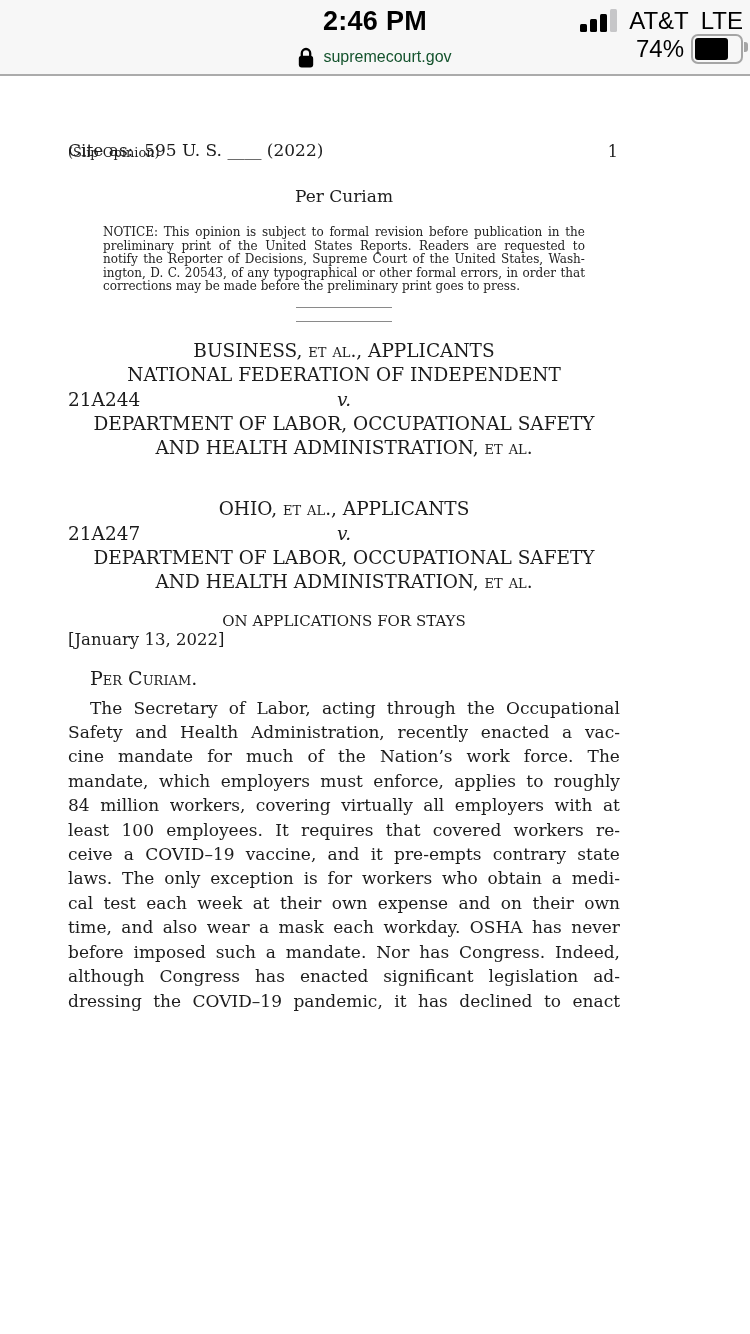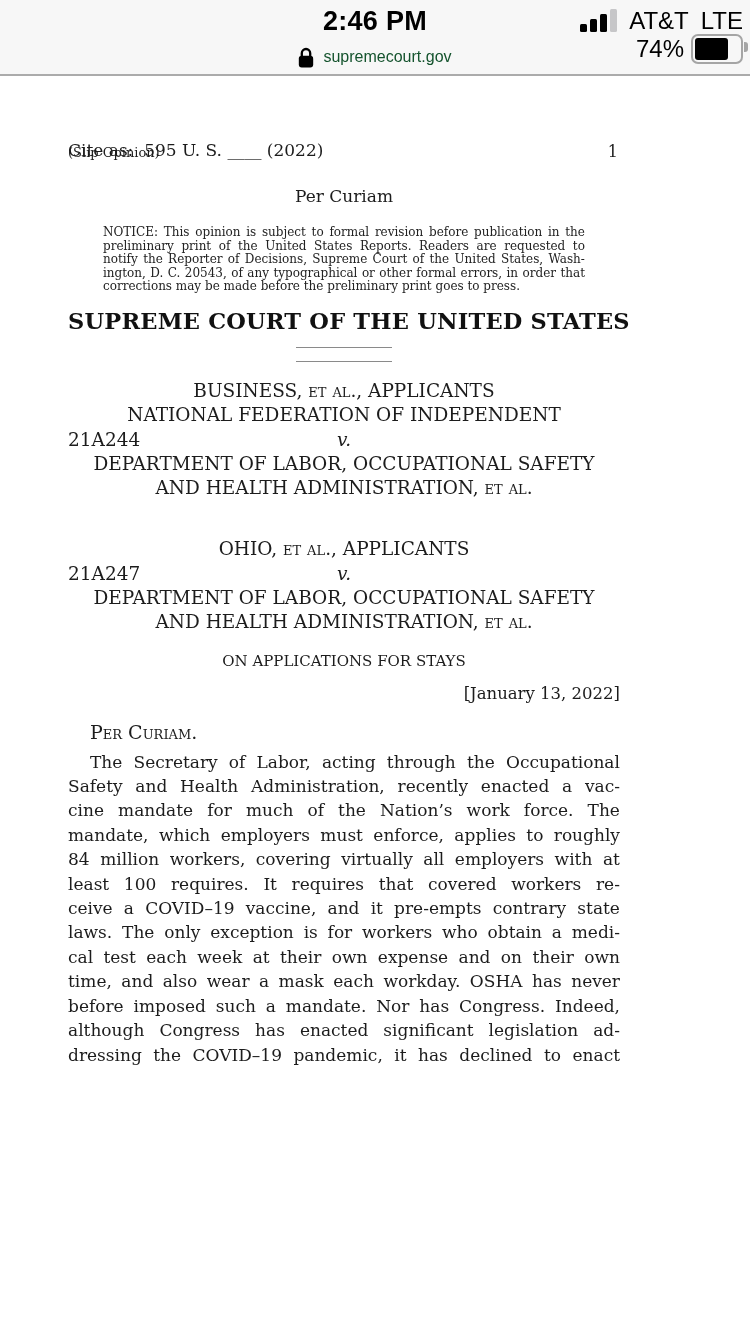--- a/index.html
+++ b/index.html
@@ -71,21 +71,21 @@
 
   .case { font-size: 18.5px; line-height: 24.3px; text-align: center; }
   .case-1 { margin-top: 17px; }
   .case-2 { margin-top: 37px; }
   .caps-line { font-variant: small-caps; white-space: nowrap; }
   .docket-row { position: relative; }
   .docket-row .docket { position: absolute; left: 0; top: 0; }
   .docket-row .versus { font-style: italic; }
 
   .stays { margin-top: 17px; text-align: center; font-size: 15px; white-space: nowrap; }
-  .datehead { margin-top: 14px; text-align: right; font-size: 16.5px; }
+  .datehead { text-align: left; font-size: 16.5px; }
 
   .opinion-heading { margin-top: 18px; padding-left: 22px; font-size: 19px; font-variant: small-caps; }
 
   .body-text { margin-top: 7px; font-size: 17px; }
   .body-text .jline { display: flex; justify-content: space-between; line-height: 24.4px; white-space: nowrap; }
 </style>
 </head>
 <body>
 
 <div class="screen">
@@ -184,21 +184,20 @@
           <span>other</span>
           <span>formal</span>
           <span>errors,</span>
           <span>in</span>
           <span>order</span>
           <span>that</span>
         </div>
         <div class="pline">corrections may be made before the preliminary print goes to press.</div>
       </div>
 
-    <h1 class="court-title">SUPREME COURT OF THE UNITED STATES</h1>
 
     <div class="rule"></div>
     <div class="rule"></div>
 
     <section class="case case-1">
       <div class="caps-line">BUSINESS, et al., APPLICANTS</div>
       <div class="caps-line">NATIONAL FEDERATION OF INDEPENDENT</div>
       <div class="docket-row">
         <span class="docket">21A244</span>
         <span class="versus">v.</span>
@@ -272,21 +271,21 @@
           <span>covering</span>
           <span>virtually</span>
           <span>all</span>
           <span>employers</span>
           <span>with</span>
           <span>at</span>
         </div>
         <div class="jline">
           <span>least</span>
           <span>100</span>
-          <span>requires.</span>
+          <span>employees.</span>
           <span>It</span>
           <span>requires</span>
           <span>that</span>
           <span>covered</span>
           <span>workers</span>
           <span>re-</span>
         </div>
         <div class="jline">
           <span>ceive</span>
           <span>a</span>

